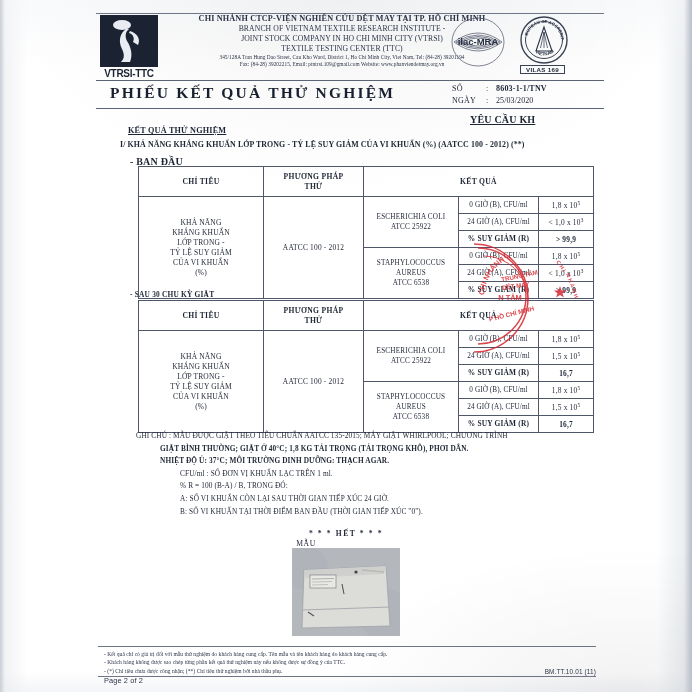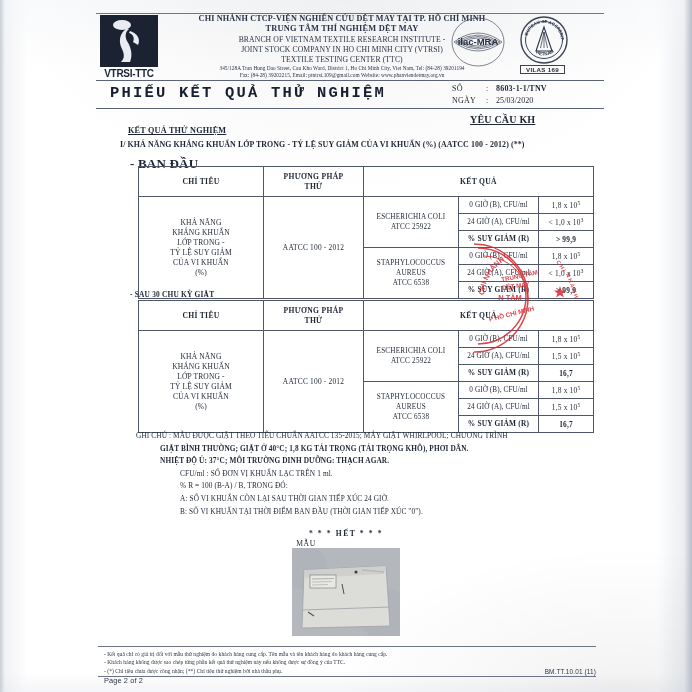--- a/index.html
+++ b/index.html
@@ -106,21 +106,21 @@
     border: 1px solid #3a4254;
     padding: 0px 5px;
     font-family: "Liberation Sans", sans-serif;
     font-size: 6.2px; font-weight: 700; letter-spacing: 0.3px;
     color: #232b3c;
   }
 
   
   .title-main {
     position: absolute; left: 110px; top: 84px;
-    font-family: Liberation Mono, monospace;
+    font-family: Liberation Serif, serif;
     font-size: 15.5px; font-weight: 700;
     letter-spacing: 2.2px;
     color: #181f2e;
   }
   .meta {
     position: absolute; left: 452px; top: 83px; font-size: 8px; color: #1d2433;
   }
   .meta-row { display: flex; line-height: 11.5px; }
   .meta-label { width: 34px; font-weight: 400; letter-spacing: 0.2px;}
   .meta-colon { width: 10px; }
@@ -146,21 +146,21 @@
     text-align: right;
   }
   .section-1 {
     position: absolute; left: 120px; top: 140px;
     font-size: 7.9px; font-weight: 700; letter-spacing: 0.1px;
     white-space: nowrap;
     color: #1d2433;
   }
   .sub-label-1 {
     position: absolute; left: 130px; top: 156px;
-    font-size: 13px; font-weight: 700; letter-spacing: 0.2px;
+    font-size: 10px; font-weight: 700; letter-spacing: 0.2px;
     color: #1d2433;
   }
   .sub-label-2 {
     position: absolute; left: 130px; top: 290px;
     font-size: 7.4px; font-weight: 700; letter-spacing: 0.2px;
     color: #1d2433;
   }
 
   
   table.rt {
@@ -285,21 +285,20 @@
         <rect width="58" height="52" fill="#1b2333"></rect>
         <ellipse cx="22" cy="10" rx="9" ry="5" fill="#e9ecf2"></ellipse>
         <path d="M26 14 C20 18, 18 26, 22 34 C25 40, 24 44, 21 47 L30 47 C33 40, 31 32, 27 26 C25 22, 25 17, 29 14 Z" fill="#e9ecf2"></path>
         <path d="M30 16 C37 18, 41 24, 38 30 L33 27 C35 23, 33 19, 29 18 Z" fill="#e9ecf2"></path>
       </svg>
     </div>
     <div class="logo-caption">VTRSI-TTC</div>
 
     <div class="org-lines">
       <div class="org-l1">CHI NHÁNH CTCP-VIỆN NGHIÊN CỨU DỆT MAY TẠI TP. HỒ CHÍ MINH</div>
-      <div class="org-l2">TRUNG TÂM THÍ NGHIỆM DỆT MAY</div>
       <div class="org-l3">BRANCH OF VIETNAM TEXTILE RESEARCH INSTITUTE -</div>
       <div class="org-l4">JOINT STOCK COMPANY IN HO CHI MINH CITY (VTRSI)</div>
       <div class="org-l5">TEXTILE TESTING CENTER (TTC)</div>
       <div class="org-addr">345/128A Tran Hung Dao Street, Cau Kho Ward, District 1, Ho Chi Minh City, Viet Nam, Tel: (84-28) 39201194</div>
       <div class="org-addr">Fax: (84-28) 39202215, Email: ptntrsi.109@gmail.com Website: www.phanviendetmay.org.vn</div>
     </div>
 
     <div class="seal-ilac">
       <svg width="60" height="52" viewBox="0 0 60 52">
         <g stroke="#4a5265" fill="none" stroke-width="0.7">

